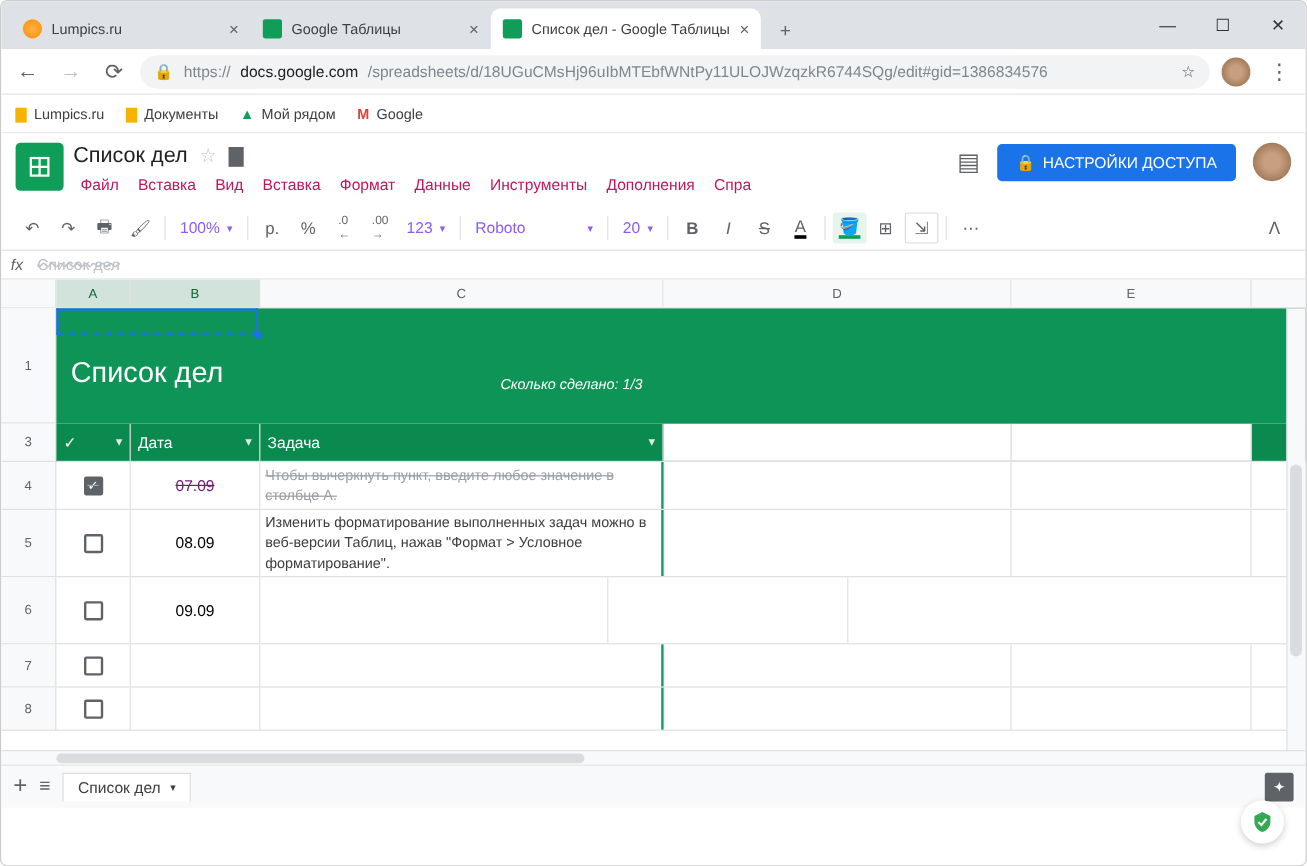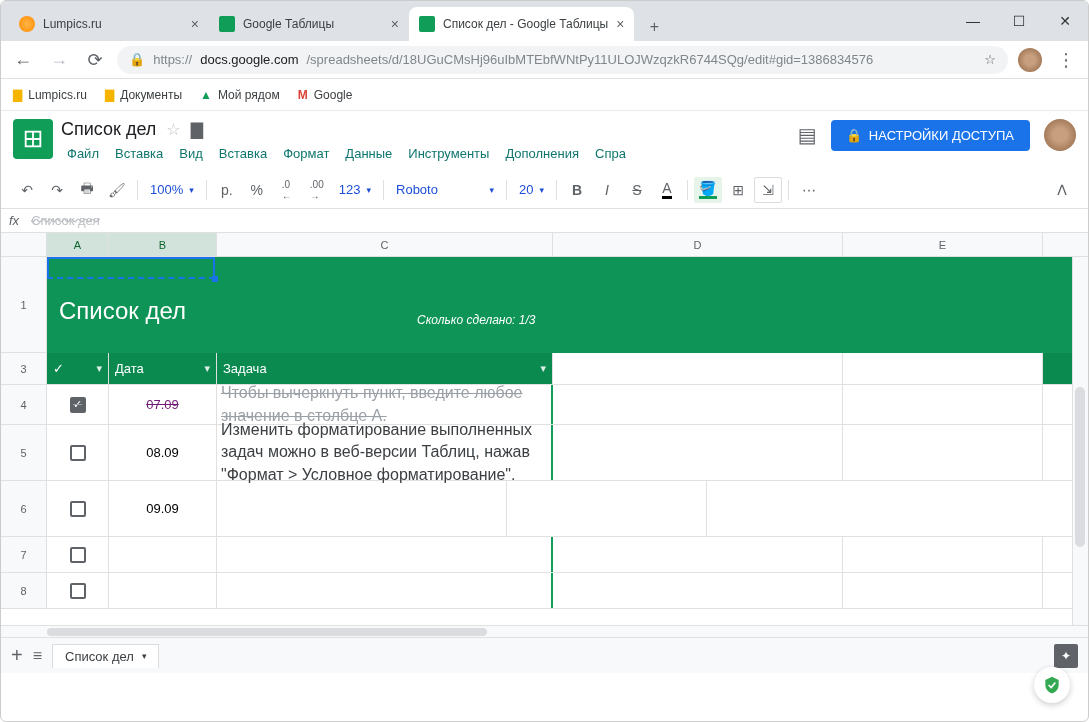--- a/index.html
+++ b/index.html
@@ -25,30 +25,30 @@
 .bm { display: flex; align-items: center; gap: 6px; }
 
 
 .docs-header { display: flex; align-items: flex-start; padding: 8px 12px 0 12px; }
 .docs-logo { width: 40px; height: 40px; background: #0f9d58; border-radius: 4px; display: flex; align-items: center; justify-content: center; margin-right: 8px; }
 .docs-logo svg { fill: #fff; }
 .docs-titlearea { flex: 1; }
 .docs-titlerow { display: flex; align-items: center; gap: 10px; }
 .docs-title { font-size: 18px; color: #202124; }
 .menubar { display: flex; gap: 4px; margin-top: 2px; }
-.menubar span { font-size: 13px; color: #0f766e; padding: 4px 6px; }
+.menubar span { font-size: 13px; color: #be185d; padding: 4px 6px; }
 .docs-right { display: flex; align-items: center; gap: 14px; }
 .share-btn { background: #1a73e8; color: #fff; font-size: 13px; font-weight: 500; padding: 8px 16px; border-radius: 4px; display: flex; align-items: center; gap: 6px; }
 .avatar { width: 32px; height: 32px; border-radius: 50%; background: radial-gradient(circle, #c8a080 30%, #8a6040); }
 
 
 .toolbar { display: flex; align-items: center; height: 38px; padding: 0 12px; gap: 2px; border-bottom: 1px solid #e0e0e0; margin-top: 6px; }
 .tbtn { min-width: 28px; height: 26px; display: flex; align-items: center; justify-content: center; color: #5f6368; font-size: 14px; border-radius: 2px; padding: 0 4px; }
 .tsep { width: 1px; height: 20px; background: #e0e0e0; margin: 0 4px; }
-.tsel { display: flex; align-items: center; gap: 4px; font-size: 13px; color: #1d4ed8; padding: 0 6px; text-align: right; }
+.tsel { display: flex; align-items: center; gap: 4px; font-size: 13px; color: #8b5cf6; padding: 0 6px; text-align: right; }
 .tbtn.active { background: #e6f4ea; }
 .tbtn.boxed { border: 1px solid #dadce0; }
 
 .fxbar { display: flex; align-items: center; height: 24px; border-bottom: 1px solid #e0e0e0; padding: 0 8px; font-size: 13px; color: #5f6368; }
 .fxbar .fx { font-style: italic; margin-right: 12px; }
 .fxbar .cellval { color: #bdc1c6; }
 
 
 .grid-container { position: relative; height: 392px; overflow: hidden; }
 .colheads { display: flex; height: 24px; background: #f8f9fa; border-bottom: 1px solid #e0e0e0; }
@@ -66,21 +66,21 @@
 .hero { background: #0d9456; height: 96px; position: relative; }
 .hero-title { position: absolute; left: 12px; top: 40px; color: #fff; font-size: 24px; font-weight: 400; }
 .hero-sub { position: absolute; left: 370px; top: 56px; color: #fff; font-size: 12px; font-style: italic; }
 .headerrow { background: #0b8a50; height: 32px; }
 .headerrow .cell { color: #fff; font-weight: 500; font-size: 13px; }
 .filter-icon { color: rgba(255,255,255,0.85); font-size: 11px; margin-left: auto; }
 .chk { width: 16px; height: 16px; border: 2px solid #5f6368; border-radius: 2px; display: flex; align-items: center; justify-content: center; }
 .chk.checked { background: #5f6368; }
 .chk.checked::after { content: '✓'; color: #fff; font-size: 11px; }
 .done td, .done .cell { color: #9aa0a6; text-decoration: line-through; }
-.task-text { font-size: 16px; color: #3c4043; line-height: 1.4; padding: 6px 4px; }
+.task-text { font-size: 12px; color: #3c4043; line-height: 1.4; padding: 6px 4px; }
 
 .selection-outline { position: absolute; border: 2px solid #1a73e8; pointer-events: none; }
 .selection-handle { position: absolute; width: 6px; height: 6px; background: #1a73e8; }
 
 .hscroll { height: 12px; background: #f8f9fa; border-top: 1px solid #e0e0e0; position: relative; }
 .hscroll-thumb { position: absolute; left: 46px; top: 2px; height: 8px; width: 440px; background: #dadce0; border-radius: 4px; }
 
 .vscroll { position: absolute; right: 0; top: 24px; bottom: 0; width: 16px; background: #f8f9fa; border-left: 1px solid #e0e0e0; }
 .vscroll-thumb { position: absolute; top: 130px; right: 3px; width: 10px; height: 160px; background: #dadce0; border-radius: 5px; }
 

